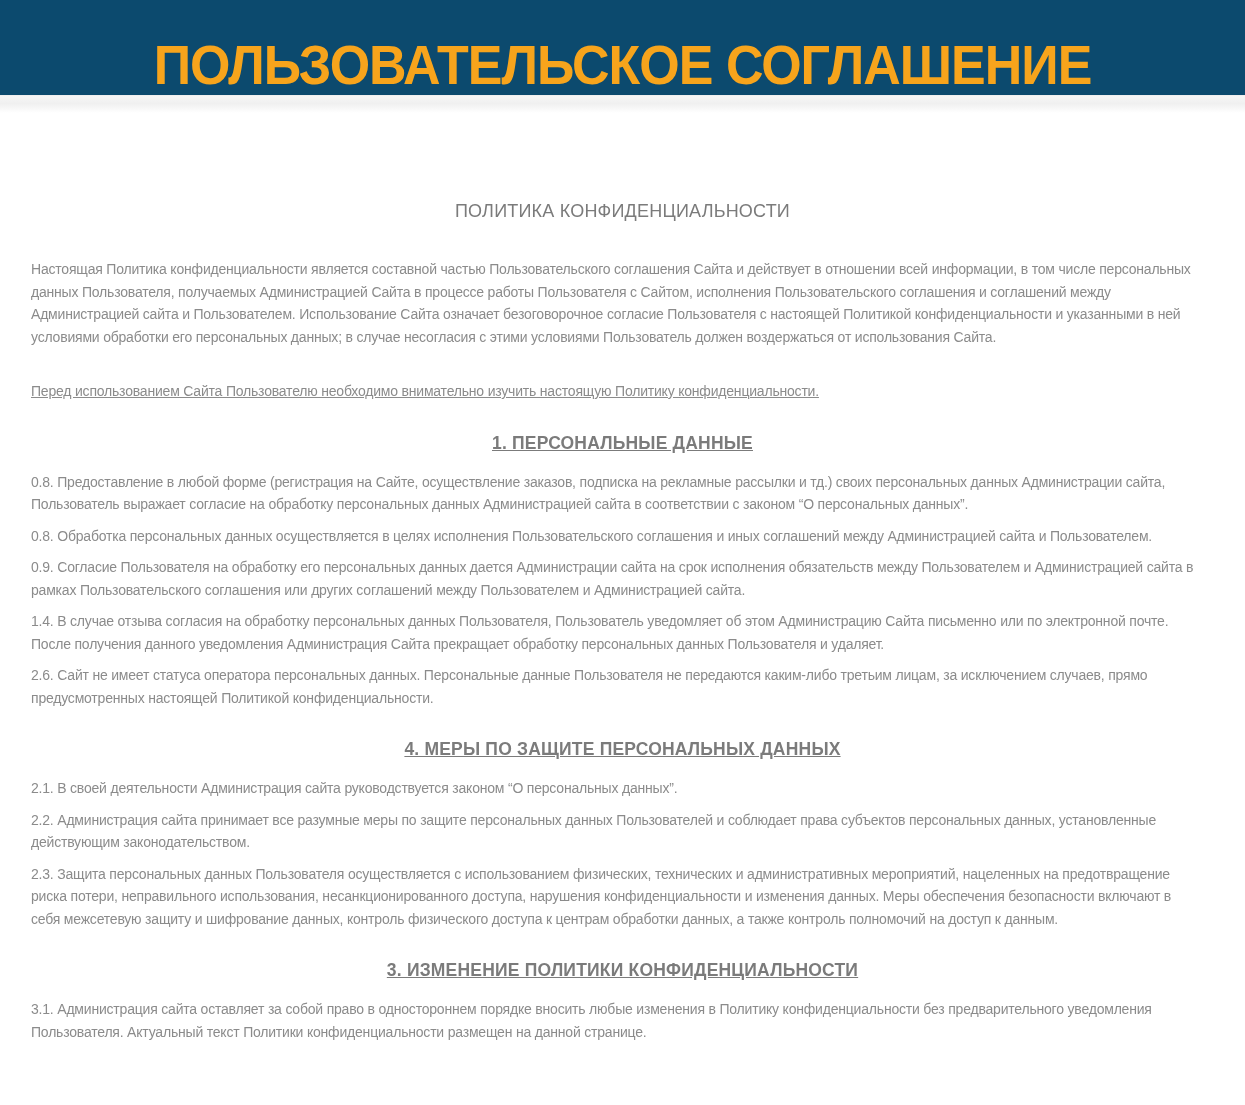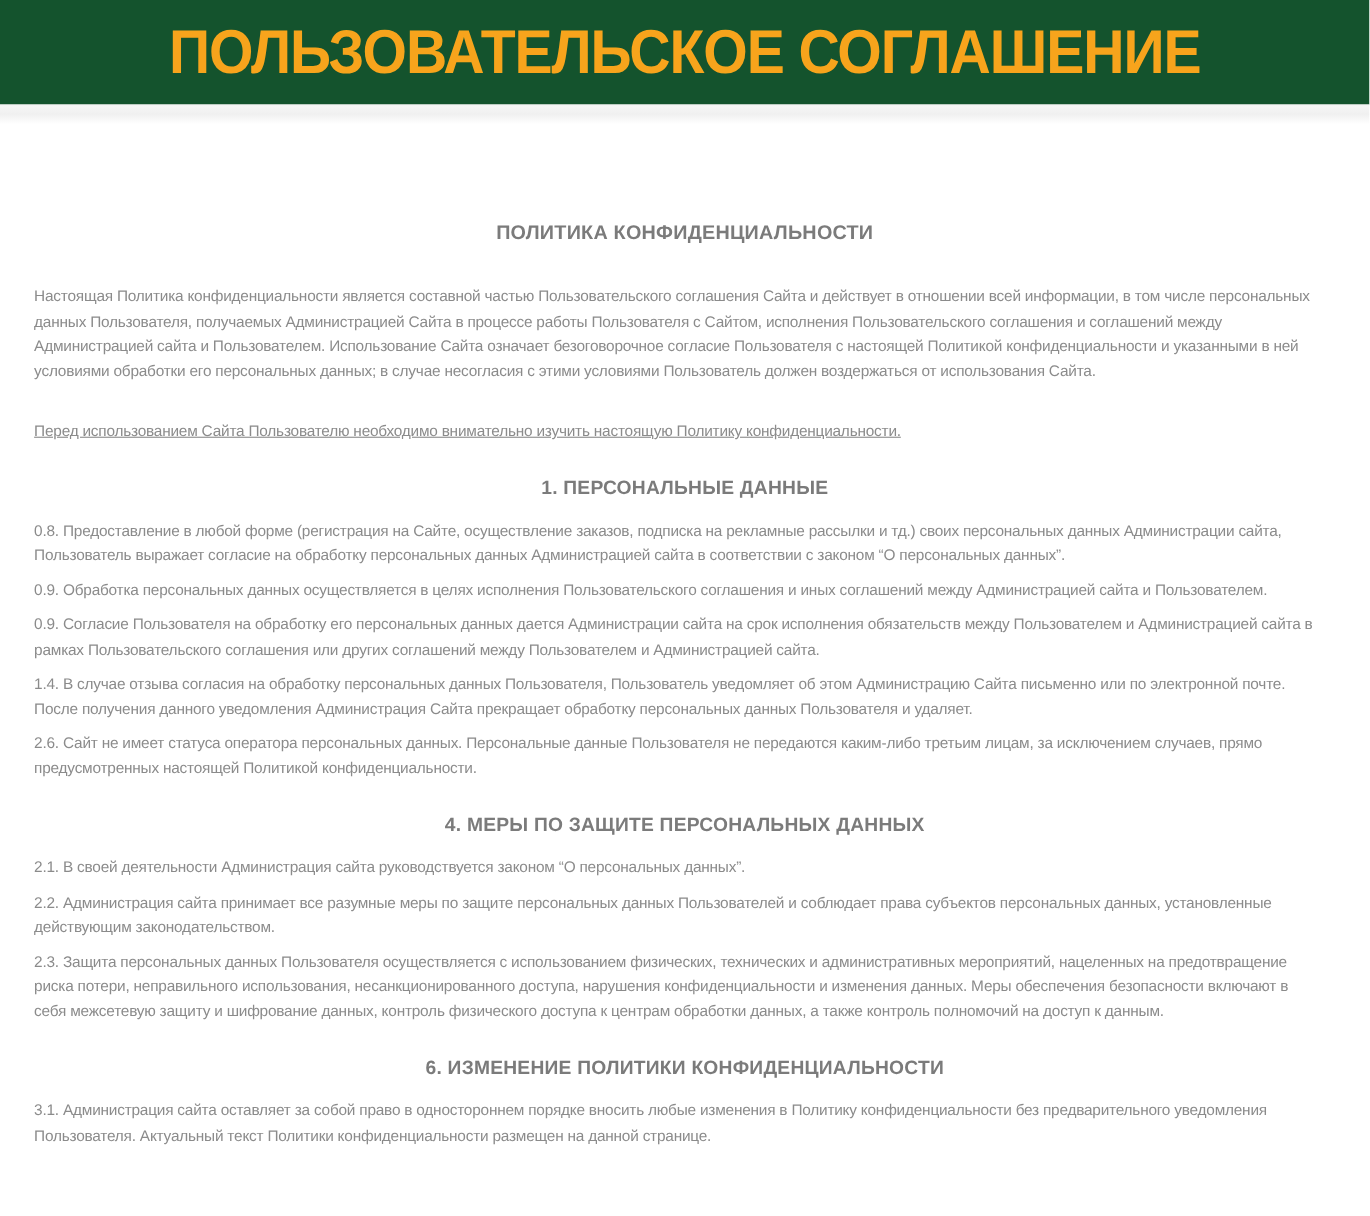--- a/index.html
+++ b/index.html
@@ -6,23 +6,23 @@
   html, body {
     width: 1245px;
     background: #ffffff;
     font-family: "Liberation Sans", sans-serif;
   }
   body { height: 1105px; overflow: hidden; }
 
   .page-header {
     height: 95px;
     display: flex;
-    align-items: center;
+    align-items: flex-end;
     justify-content: center;
-    background: #14532d;
+    background: #0c4a6e;
   }
   .page-title {
     color: #f7a41c;
     font-size: 52px;
     font-weight: 800;
     letter-spacing: -1px;
     white-space: nowrap;
     transform: scaleY(1.08);
   }
 
@@ -33,41 +33,42 @@
   }
 
   .doc {
     padding: 0 31px;
     color: #8b8b8b;
   }
   .doc-heading {
     margin-top: 88px;
     text-align: center;
     font-size: 18px;
-    font-weight: 700;
+    font-weight: 400;
     color: #7b7b7b;
     letter-spacing: 0.2px;
   }
   .doc p {
     font-size: 14px;
     line-height: 22.5px;
     letter-spacing: -0.2px;
     color: #8b8b8b;
     margin: 0 13px 9px 0;
   }
   .intro p:first-child { margin-top: 36px; margin-bottom: 0; }
   .intro p:last-child { margin-top: 32px; margin-bottom: 0; text-decoration: underline; }
 
   .section-heading {
     text-align: center;
     font-size: 17.5px;
     font-weight: 700;
     color: #7b7b7b;
     letter-spacing: 0.2px;
     margin: 30px 0 17px 0;
+    text-decoration: underline;
   }
 </style>
 </head>
 <body>
 
 <header class="page-header">
   <h1 class="page-title">ПОЛЬЗОВАТЕЛЬСКОЕ СОГЛАШЕНИЕ</h1>
 </header>
 
 <div class="header-divider"></div>
@@ -77,31 +78,31 @@
   <h2 class="doc-heading">ПОЛИТИКА КОНФИДЕНЦИАЛЬНОСТИ</h2>
 
   <div class="intro">
     <p>Настоящая Политика конфиденциальности является составной частью Пользовательского соглашения Сайта и действует в отношении всей информации, в том числе персональных данных Пользователя, получаемых Администрацией Сайта в процессе работы Пользователя с Сайтом, исполнения Пользовательского соглашения и соглашений между Администрацией сайта и Пользователем. Использование Сайта означает безоговорочное согласие Пользователя с настоящей Политикой конфиденциальности и указанными в ней условиями обработки его персональных данных; в случае несогласия с этими условиями Пользователь должен воздержаться от использования Сайта.</p>
     <p>Перед использованием Сайта Пользователю необходимо внимательно изучить настоящую Политику конфиденциальности.</p>
   </div>
 
   <section>
     <h3 class="section-heading">1. ПЕРСОНАЛЬНЫЕ ДАННЫЕ</h3>
     <p>0.8. Предоставление в любой форме (регистрация на Сайте, осуществление заказов, подписка на рекламные рассылки и тд.) своих персональных данных Администрации сайта, Пользователь выражает согласие на обработку персональных данных Администрацией сайта в соответствии с законом “О персональных данных”.</p>
-    <p>0.9. Обработка персональных данных осуществляется в целях исполнения Пользовательского соглашения и иных соглашений между Администрацией сайта и Пользователем.</p>
+    <p>0.8. Обработка персональных данных осуществляется в целях исполнения Пользовательского соглашения и иных соглашений между Администрацией сайта и Пользователем.</p>
     <p>0.9. Согласие Пользователя на обработку его персональных данных дается Администрации сайта на срок исполнения обязательств между Пользователем и Администрацией сайта в рамках Пользовательского соглашения или других соглашений между Пользователем и Администрацией сайта.</p>
     <p>1.4. В случае отзыва согласия на обработку персональных данных Пользователя, Пользователь уведомляет об этом Администрацию Сайта письменно или по электронной почте. После получения данного уведомления Администрация Сайта прекращает обработку персональных данных Пользователя и удаляет.</p>
     <p>2.6. Сайт не имеет статуса оператора персональных данных. Персональные данные Пользователя не передаются каким-либо третьим лицам, за исключением случаев, прямо предусмотренных настоящей Политикой конфиденциальности.</p>
   </section>
 
   <section>
     <h3 class="section-heading">4. МЕРЫ ПО ЗАЩИТЕ ПЕРСОНАЛЬНЫХ ДАННЫХ</h3>
     <p>2.1. В своей деятельности Администрация сайта руководствуется законом “О персональных данных”.</p>
     <p>2.2. Администрация сайта принимает все разумные меры по защите персональных данных Пользователей и соблюдает права субъектов персональных данных, установленные действующим законодательством.</p>
     <p>2.3. Защита персональных данных Пользователя осуществляется с использованием физических, технических и административных мероприятий, нацеленных на предотвращение риска потери, неправильного использования, несанкционированного доступа, нарушения конфиденциальности и изменения данных. Меры обеспечения безопасности включают в себя межсетевую защиту и шифрование данных, контроль физического доступа к центрам обработки данных, а также контроль полномочий на доступ к данным.</p>
   </section>
 
   <section>
-    <h3 class="section-heading">6. ИЗМЕНЕНИЕ ПОЛИТИКИ КОНФИДЕНЦИАЛЬНОСТИ</h3>
+    <h3 class="section-heading">3. ИЗМЕНЕНИЕ ПОЛИТИКИ КОНФИДЕНЦИАЛЬНОСТИ</h3>
     <p>3.1. Администрация сайта оставляет за собой право в одностороннем порядке вносить любые изменения в Политику конфиденциальности без предварительного уведомления Пользователя. Актуальный текст Политики конфиденциальности размещен на данной странице.</p>
   </section>
 
 </main>
 
 </body></html>

